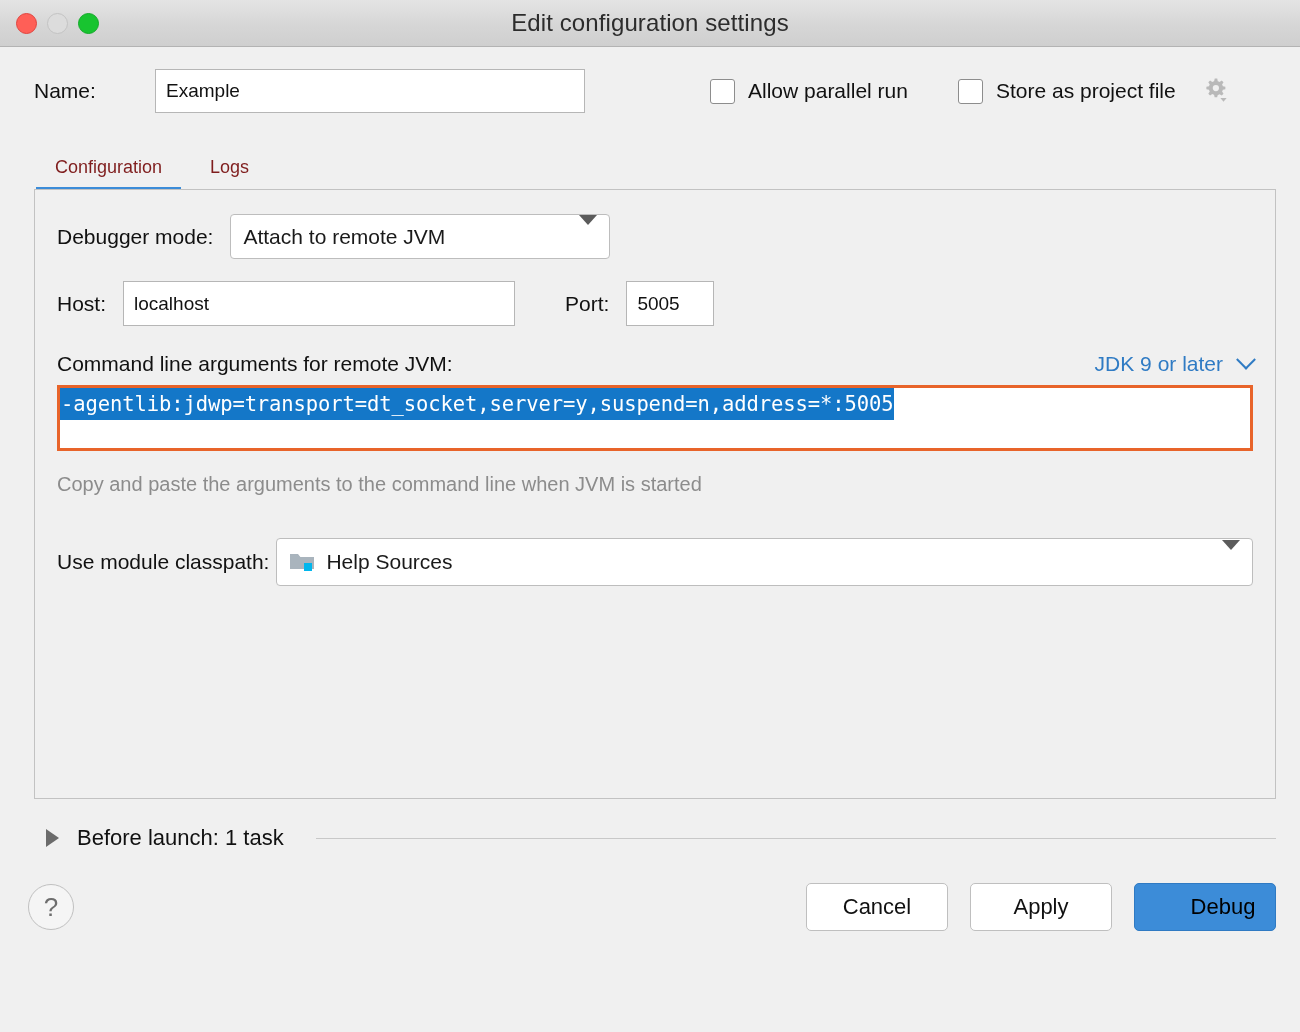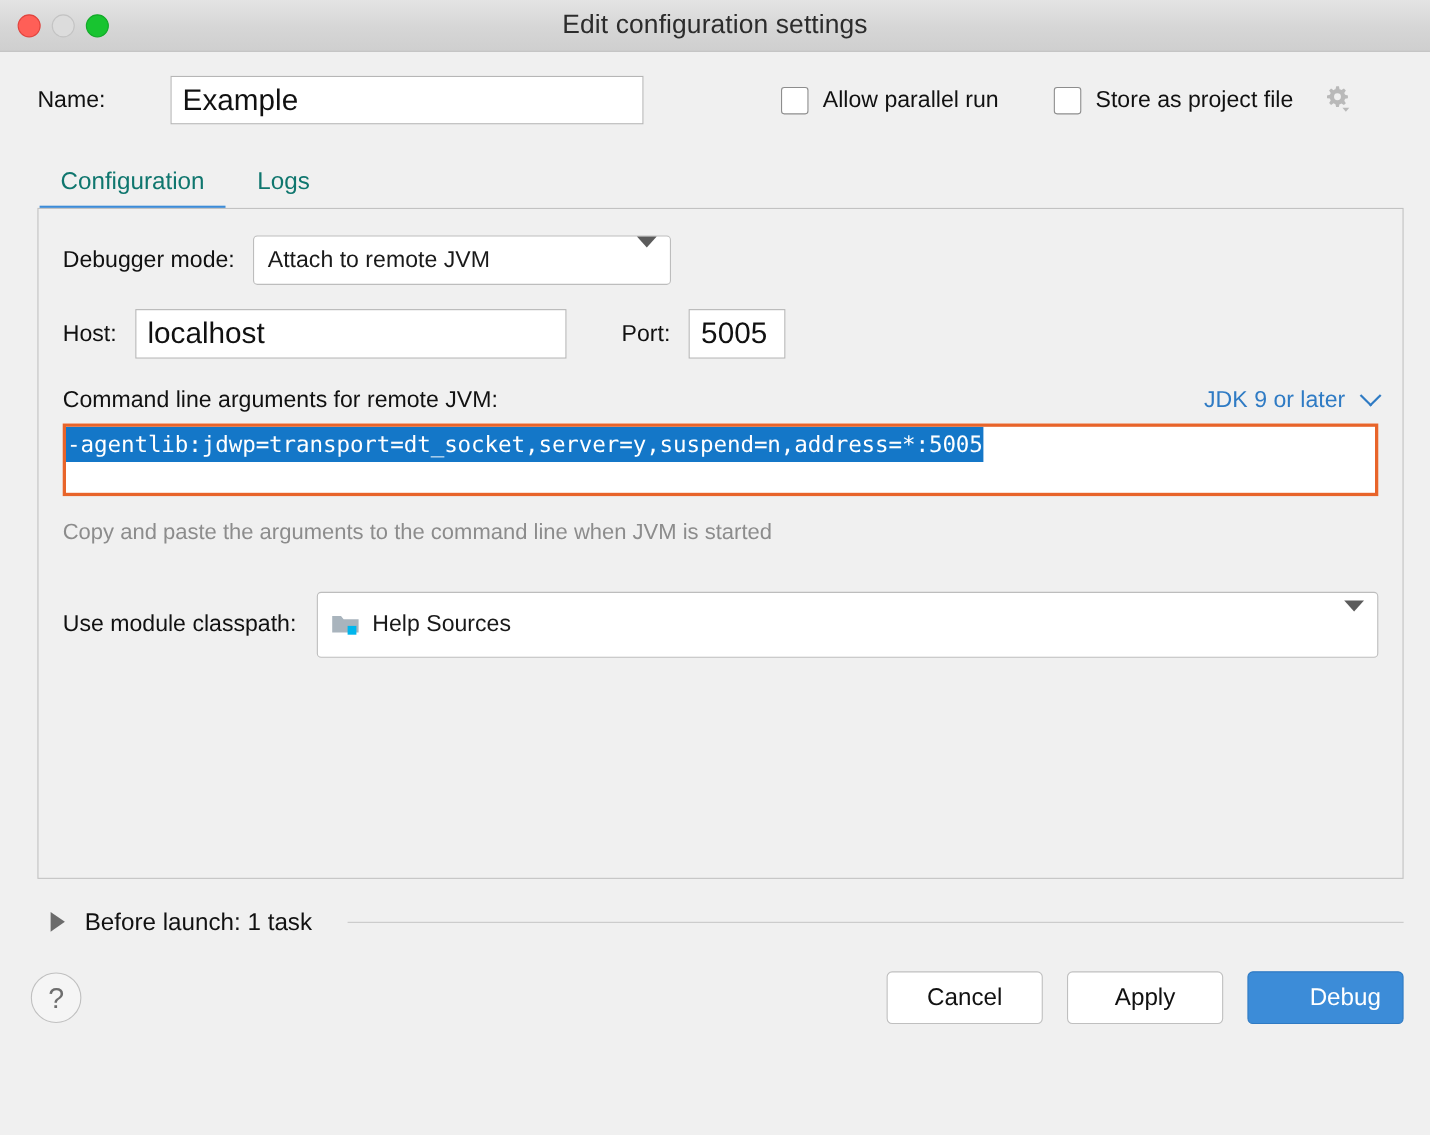--- a/index.html
+++ b/index.html
@@ -56,21 +56,21 @@
     height: 66px;
     box-sizing: border-box;
   }
   .label-20 { font-size: 21px; color: #111; }
   .name-label { width: 120px; }
   .text-input {
     box-sizing: border-box;
     background: #ffffff;
     border: 1px solid #b6b6b6;
     font-family: "Liberation Sans", sans-serif;
-    font-size: 27px;
+    font-size: 19px;
     color: #111;
     padding: 6px 10px;
     outline: none;
   }
   .name-input { width: 430px; height: 44px; margin-left: 1px; }
 
   .checks {
     display: flex;
     align-items: center;
     margin-left: 80px;
@@ -96,22 +96,22 @@
   
   .tabs {
     margin-top: 28px;
     padding-left: 36px;
     display: flex;
     align-items: flex-end;
     gap: 10px;
     height: 48px;
   }
   .tab {
-    font-size: 22px;
-    color: #0f766e;
+    font-size: 18px;
+    color: #7f1d1d;
     padding: 0 19px 11px 19px;
     position: relative;
   }
   .tab.active::after {
     content: "";
     position: absolute;
     left: 0; right: 0; bottom: -2px;
     height: 4px;
     background: #3c8cd8;
   }
@@ -208,22 +208,22 @@
   .hint {
     color: #8c8c8c;
     font-size: 20px;
     margin-top: 22px;
   }
   .hint.small { font-size: 19.5px; line-height: 28px; }
 
   .classpath-row { margin-top: 42px; display: flex; align-items: center; }
   #classpath-combo {
     flex: 1;
-    margin-left: 19px;
-    height: 60px;
+    margin-left: 7px;
+    height: 48px;
   }
   .folder-icon {
     margin-right: 11px;
     display: inline-flex;
     align-items: center;
   }
   .classpath-help {
     margin-top: 14px;
     margin-left: 328px;
     max-width: 700px;
@@ -279,21 +279,21 @@
     font-size: 22px;
     color: #111;
     display: flex;
     align-items: center;
     justify-content: center;
     box-sizing: border-box;
   }
   .btn.primary {
     background: #3c8cd8;
     border-color: #2f7ac3;
-    color: #ffffff;
+    color: #000000;
     padding-left: 36px;
   }
 </style>
 </head>
 <body>
 
 <div class="titlebar">
   <div class="traffic">
     <div class="light close"></div>
     <div class="light min"></div>

